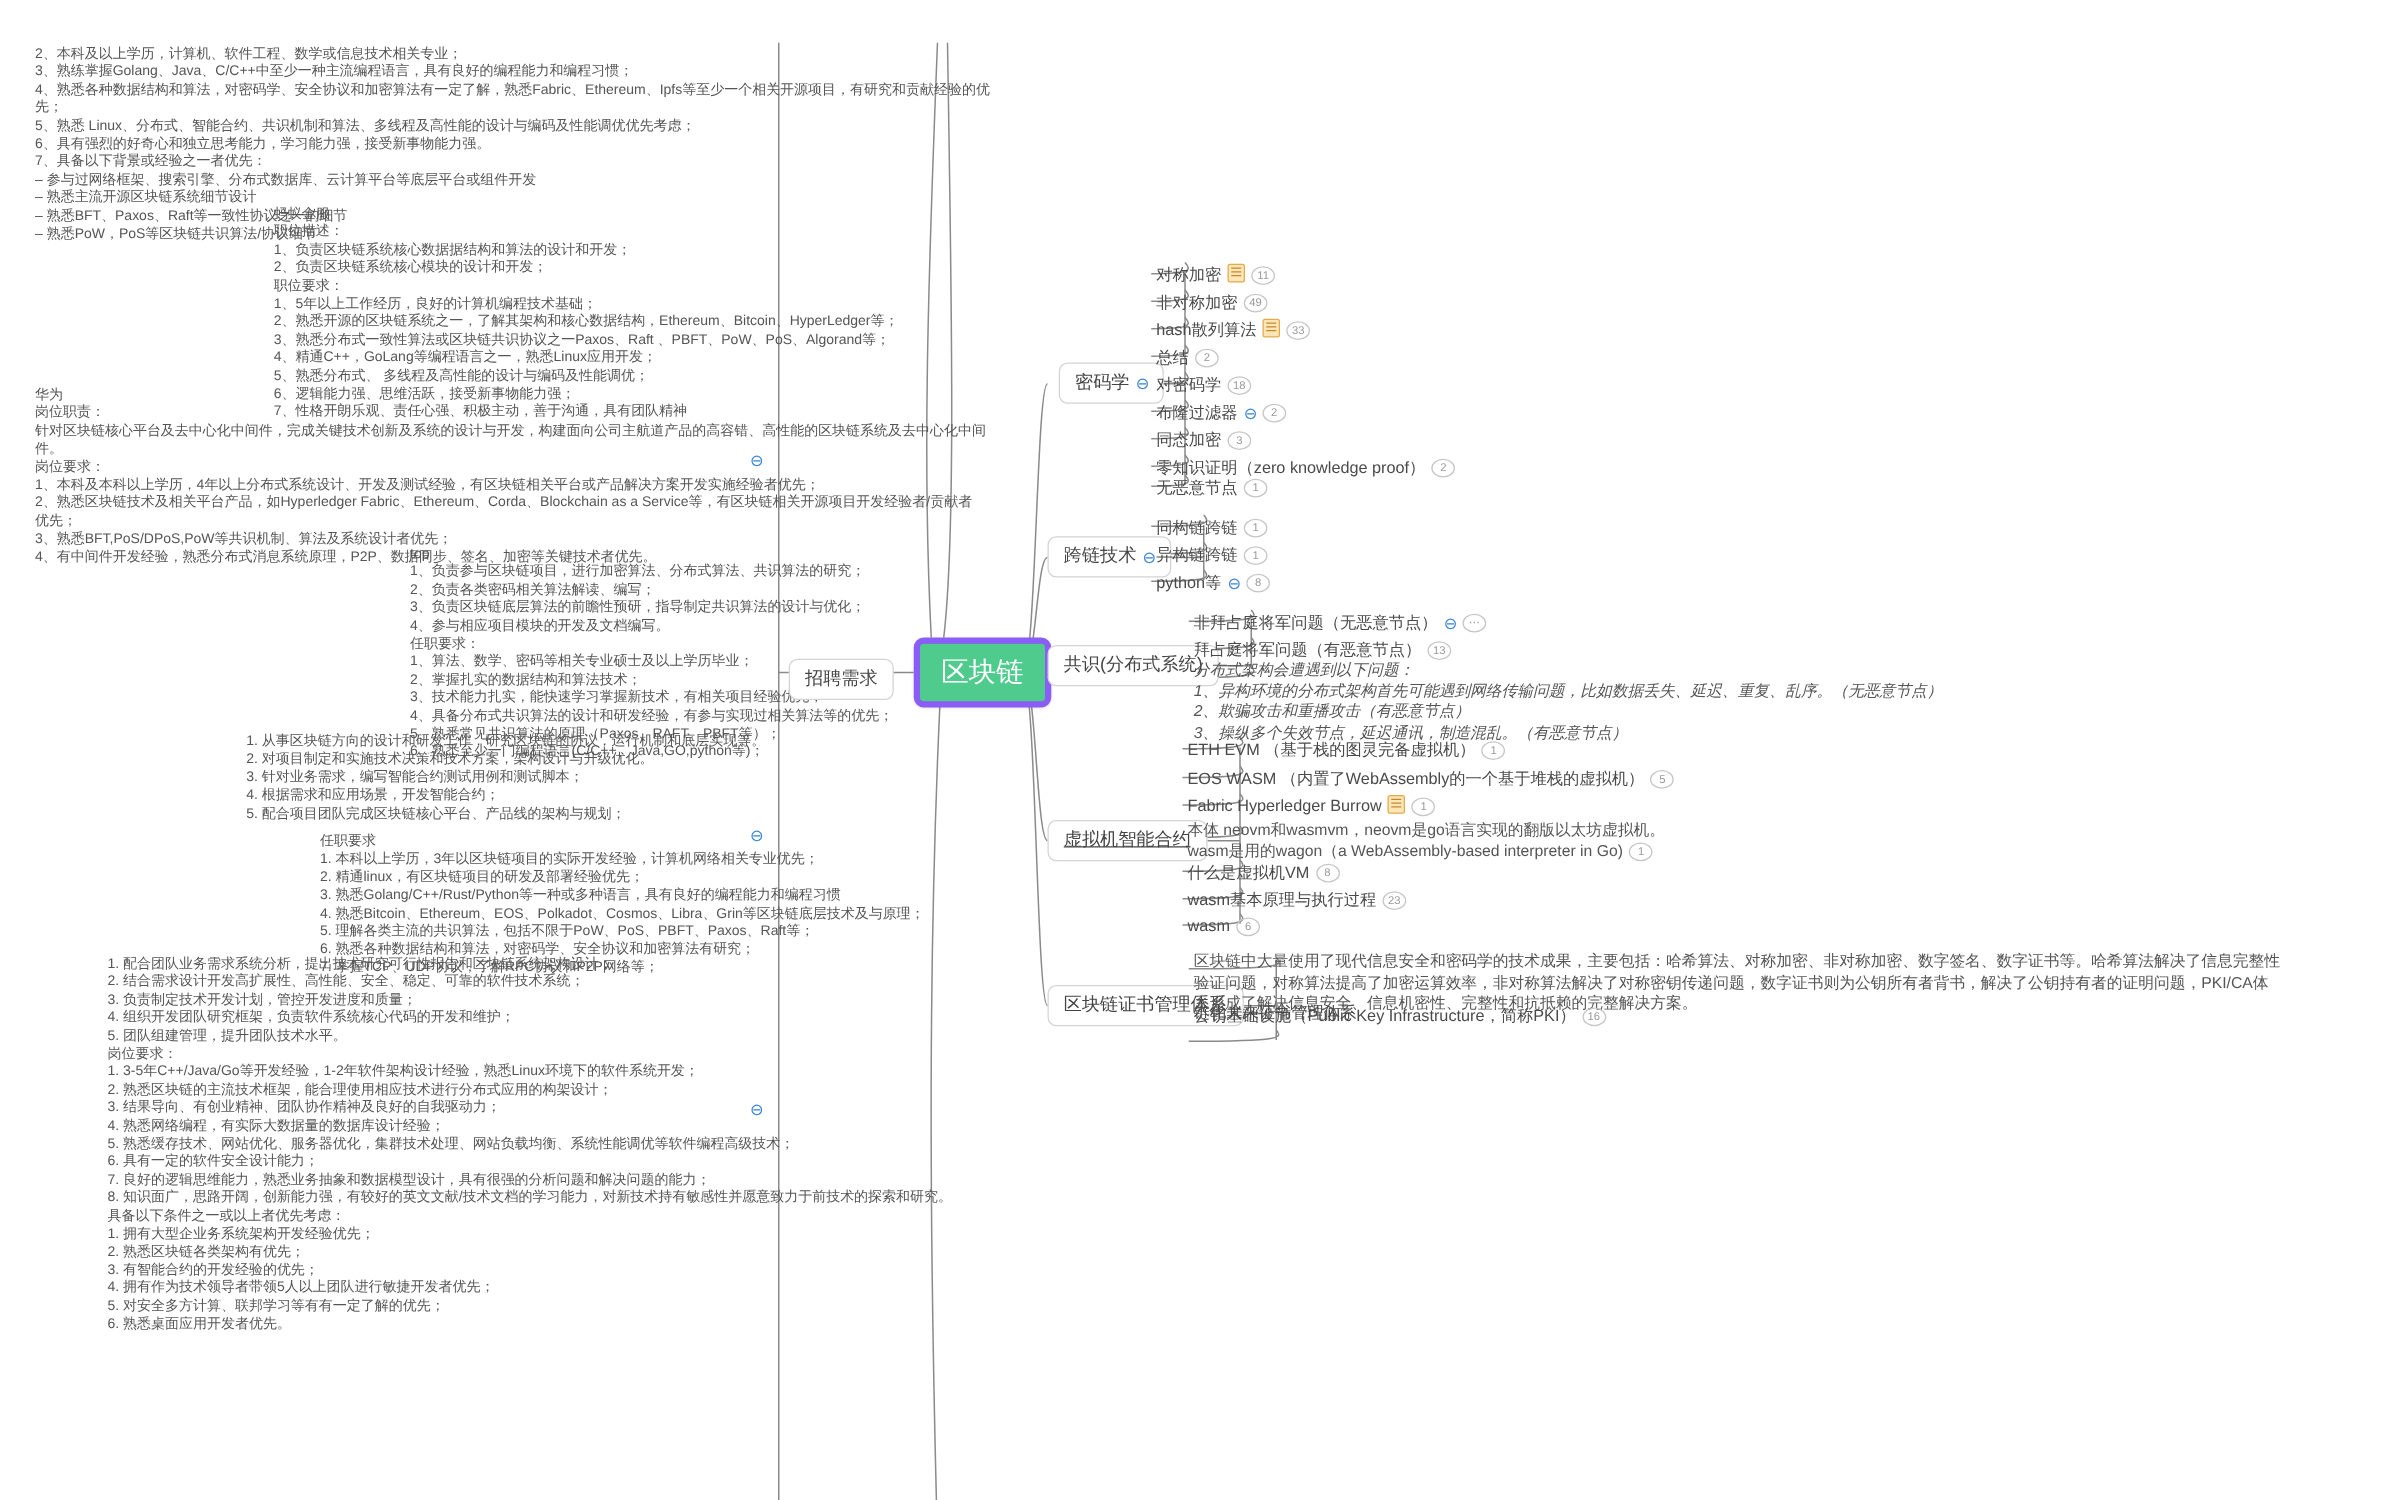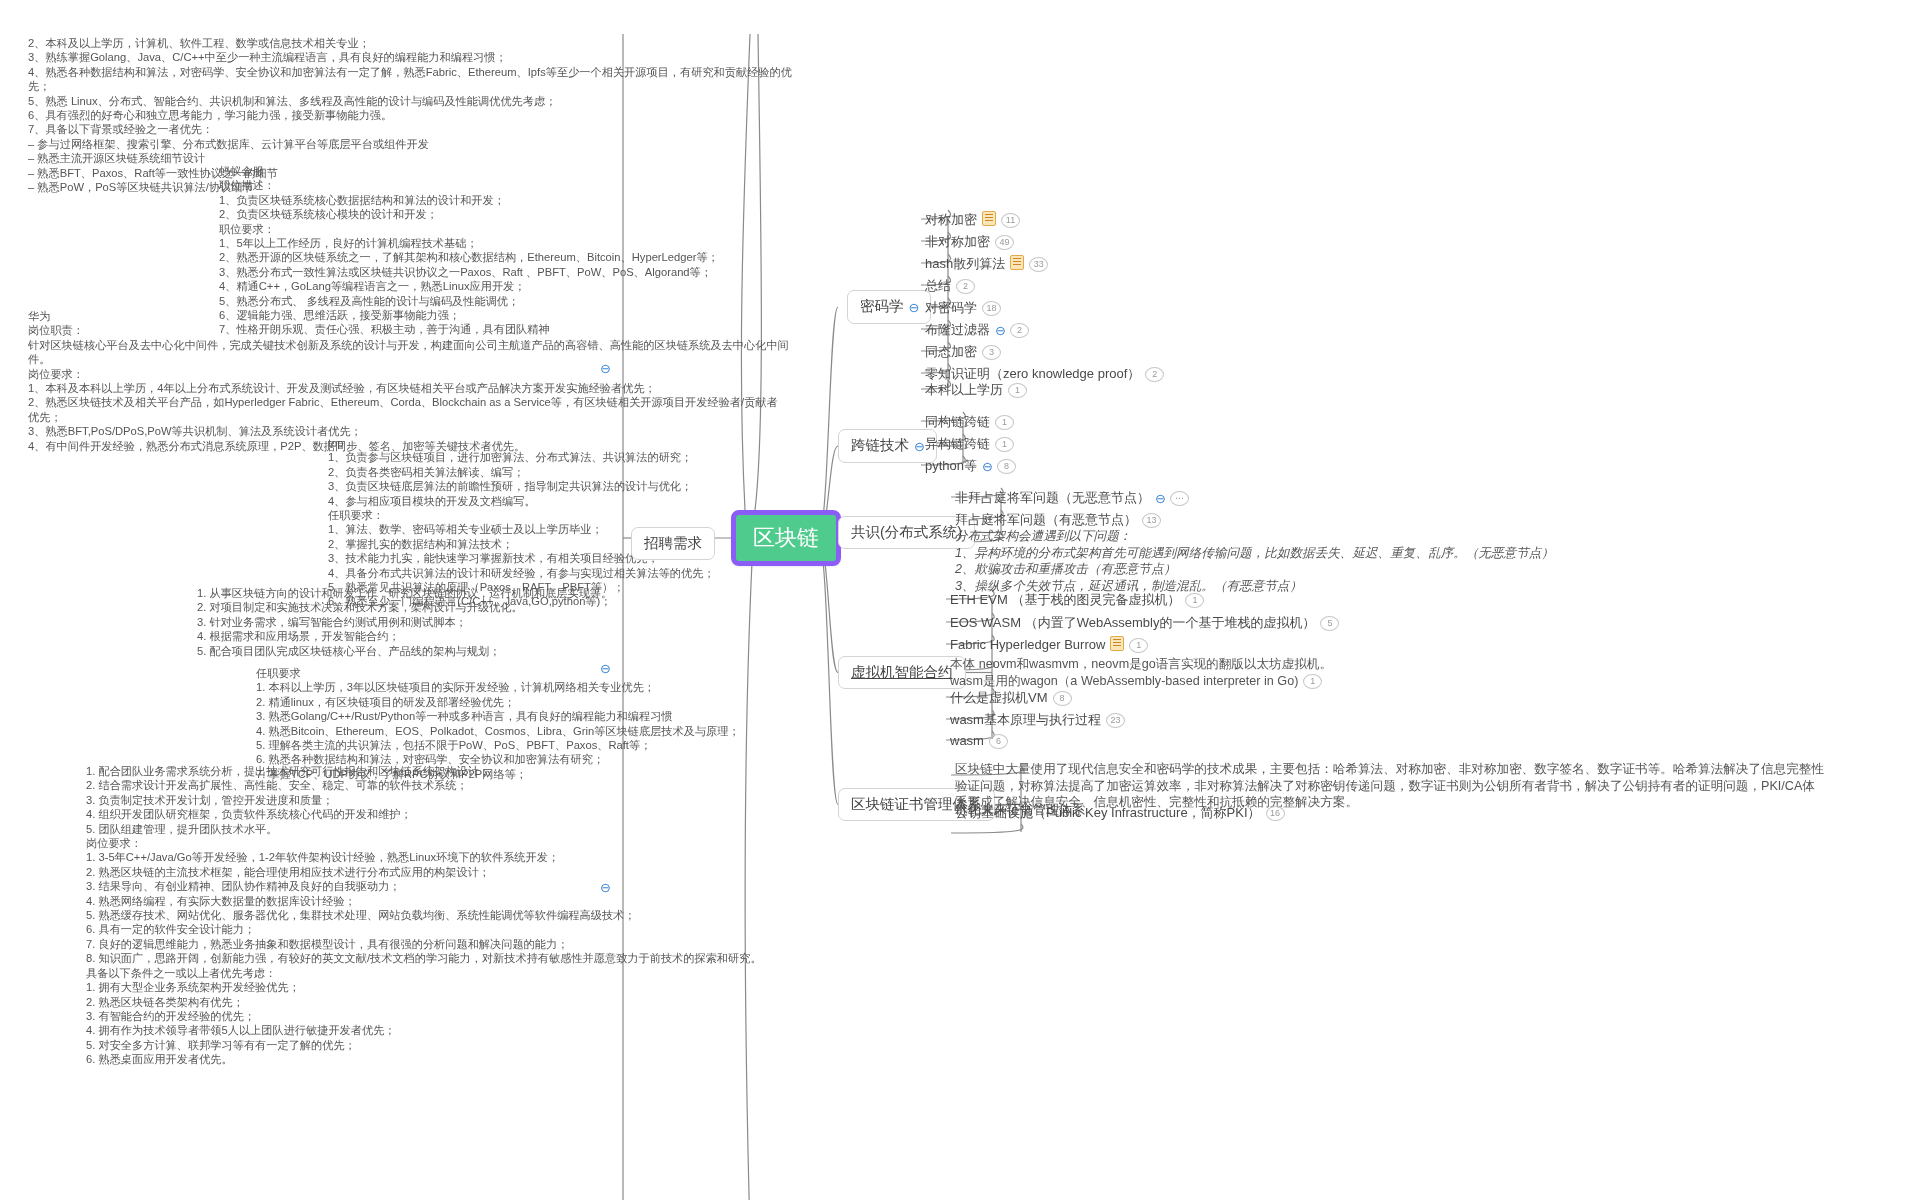--- a/index.html
+++ b/index.html
@@ -168,21 +168,21 @@
       <div class="node branch" style="left: 631px; top: 493px;"><span>招聘需求</span></div>
       <div class="node branch" style="left: 847px; top: 256px;"><span>密码学</span><span class="link-icon">⊖</span></div>
       <div class="leaf" style="left: 925px; top: 177px;"><span>对称加密</span><span class="note-icon"></span><span class="badge">11</span></div>
       <div class="leaf" style="left: 925px; top: 199px;"><span>非对称加密</span><span class="badge">49</span></div>
       <div class="leaf" style="left: 925px; top: 221px;"><span>hash散列算法</span><span class="note-icon"></span><span class="badge">33</span></div>
       <div class="leaf" style="left: 925px; top: 243px;"><span>总结</span><span class="badge">2</span></div>
       <div class="leaf" style="left: 925px; top: 265px;"><span>对密码学</span><span class="badge">18</span></div>
       <div class="leaf" style="left: 925px; top: 287px;"><span>布隆过滤器</span><span class="link-icon">⊖</span><span class="badge">2</span></div>
       <div class="leaf" style="left: 925px; top: 309px;"><span>同态加密</span><span class="badge">3</span></div>
       <div class="leaf" style="left: 925px; top: 331px;"><span>零知识证明（zero knowledge proof）</span><span class="badge">2</span></div>
-      <div class="leaf" style="left: 925px; top: 347px;"><span>本科以上学历</span><span class="badge">1</span></div>
+      <div class="leaf" style="left: 925px; top: 347px;"><span>无恶意节点</span><span class="badge">1</span></div>
       <div class="node branch" style="left: 838px; top: 395px;"><span>跨链技术</span><span class="link-icon">⊖</span></div>
       <div class="leaf" style="left: 925px; top: 379px;"><span>同构链跨链</span><span class="badge">1</span></div>
       <div class="leaf" style="left: 925px; top: 401px;"><span>异构链跨链</span><span class="badge">1</span></div>
       <div class="leaf" style="left: 925px; top: 423px;"><span>python等</span><span class="link-icon">⊖</span><span class="badge">8</span></div>
       <div class="node branch" style="left: 838px; top: 482px;"><span>共识(分布式系统)</span></div>
       <div class="leaf" style="left: 955px; top: 455px;"><span>非拜占庭将军问题（无恶意节点）</span><span class="link-icon">⊖</span><span class="badge">⋯</span></div>
       <div class="leaf" style="left: 955px; top: 477px;"><span>拜占庭将军问题（有恶意节点）</span><span class="badge">13</span></div>
       <div class="leaf multi" style="left: 955px; top: 494px; font-style: italic;"><span>分布式架构会遭遇到以下问题：
 1、异构环境的分布式架构首先可能遇到网络传输问题，比如数据丢失、延迟、重复、乱序。（无恶意节点）
 2、欺骗攻击和重播攻击（有恶意节点）

